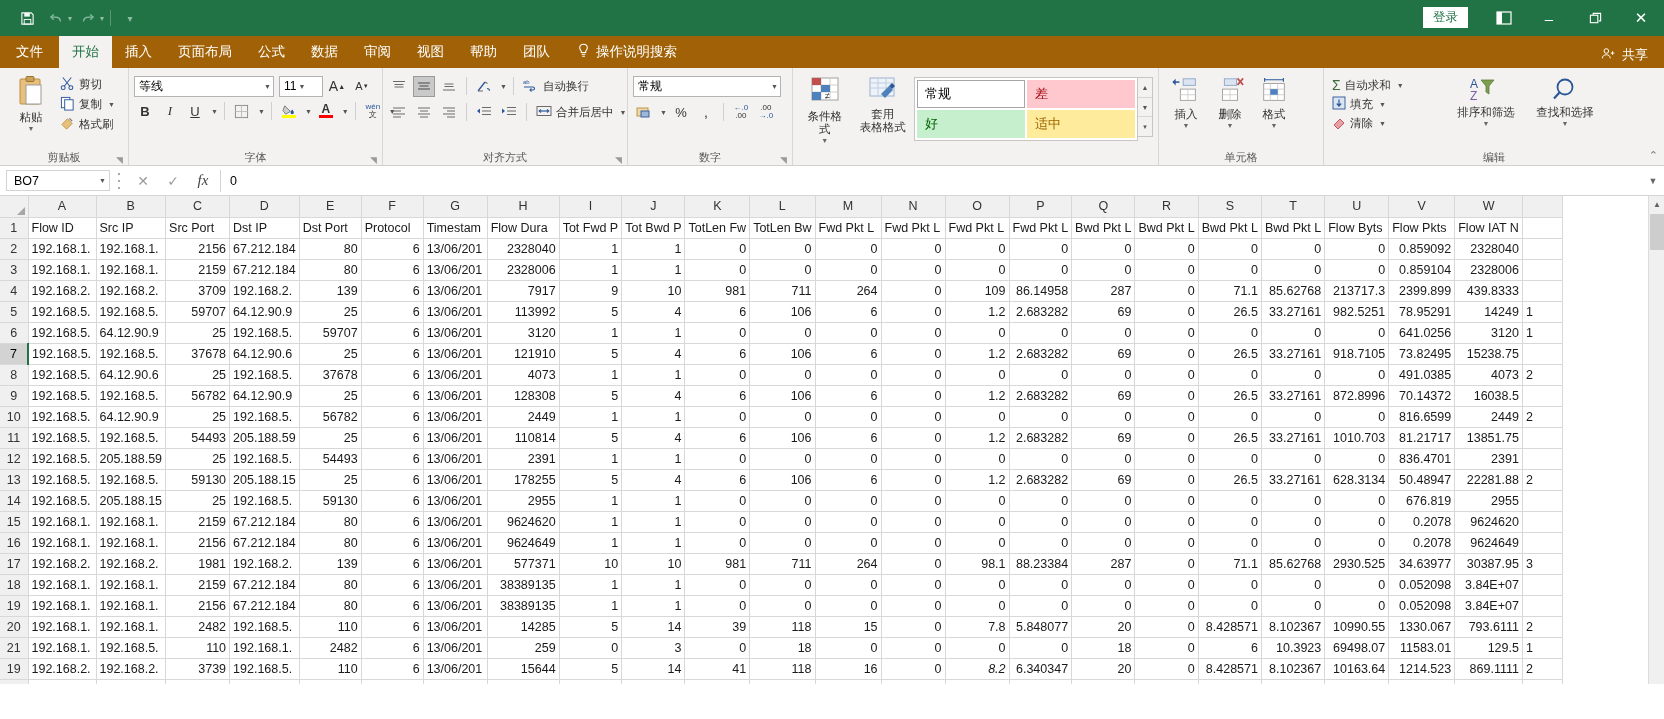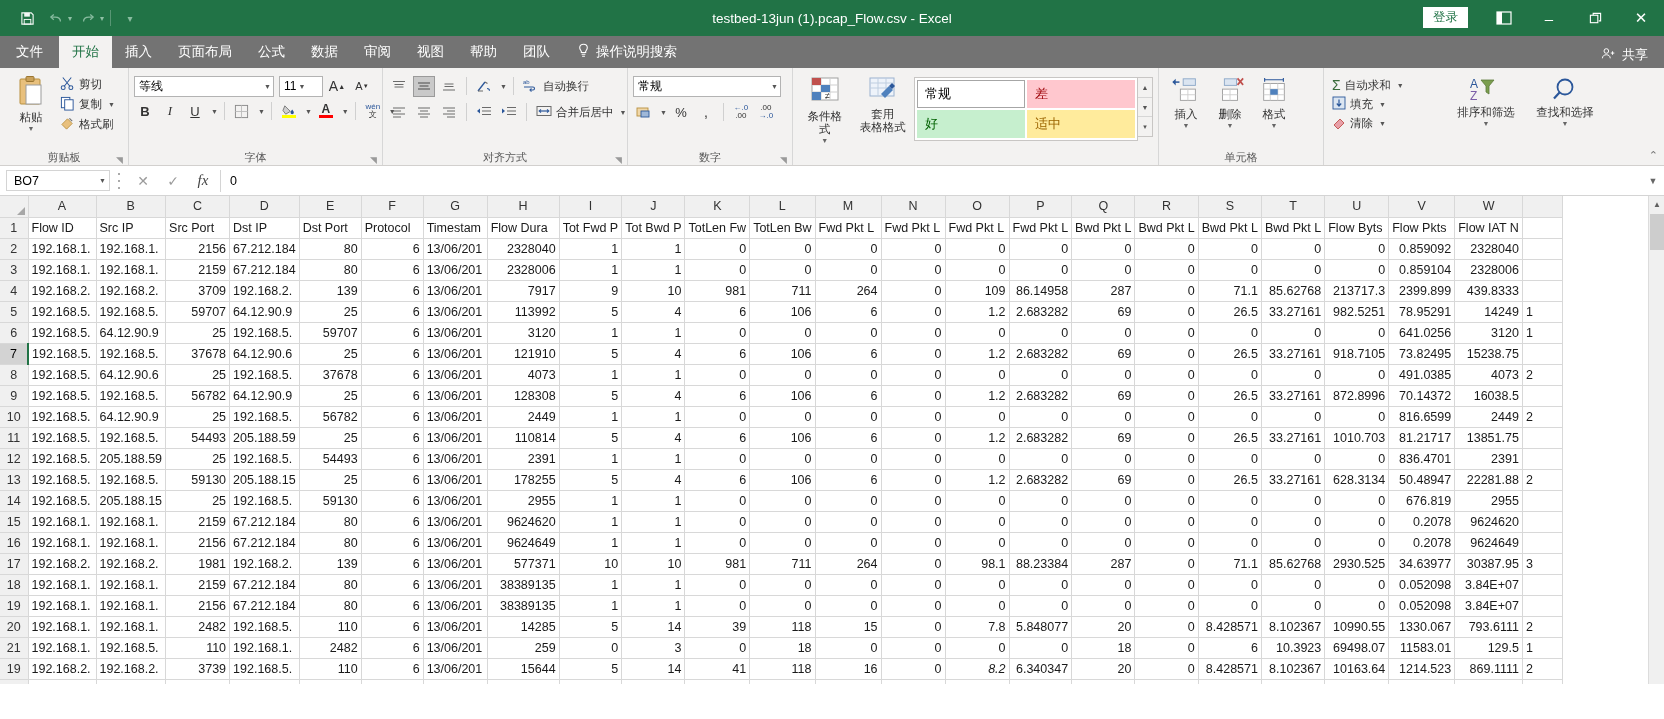--- a/index.html
+++ b/index.html
@@ -61,21 +61,21 @@
   .ribbon-display svg { display:block; }
   .wbtn {
     width: 46px; height: 36px;
     display: flex; align-items: center; justify-content: center;
     font-size: 15px; color: #fff;
   }
 
   
   .tabstrip {
     height: 32px;
-    background: #737373;
+    background: #a16207;
     display: flex;
     align-items: stretch;
     position: relative;
   }
   .tab {
     padding: 0 13px;
     display: flex; align-items: center;
     font-size: 13.5px;
     color: #fff;
     white-space: nowrap;
@@ -351,21 +351,20 @@
     <div class="qat-btn dim">
       <svg width="16" height="14" viewBox="0 0 18 14">
           <path d="M4 11c0-3.3 2.7-5 6-5h4" fill="none" stroke="#8fc0a5" stroke-width="1.4"></path>
           <path d="M11.5 3l3.3 3-3.3 3" fill="none" stroke="#8fc0a5" stroke-width="1.4"></path>
         </svg>
     </div>
     <span class="qat-caret">▾</span>
     <div class="qat-sep"></div>
     <div class="qat-btn dim" style="font-size:10px;">▾</div>
   </div>
-  <div class="title-text">testbed-13jun (1).pcap_Flow.csv  -  Excel</div>
   <div class="titlebar-right">
     <div class="signin">登录</div>
     <div class="ribbon-display">
       <svg width="16" height="14" viewBox="0 0 16 14">
           <rect x="1" y="1" width="14" height="12" fill="none" stroke="#fff" stroke-width="1.2"></rect>
           <rect x="1" y="1" width="5" height="12" fill="#fff"></rect>
         </svg>
     </div>
     <div class="wbtn">–</div>
     <div class="wbtn">
@@ -756,20 +755,23 @@
       </div>
       <div class="bigbtn" style="width:80px;">
         <svg width="30" height="28" viewBox="0 0 30 28">
             <circle cx="15" cy="11" r="7.5" fill="none" stroke="#2b579a" stroke-width="1.8"></circle>
             <path d="M9.5 16.5L4 22.5" stroke="#2b579a" stroke-width="2.2"></path>
           </svg>
         <span class="lbl">查找和选择</span>
         <span class="car">▼</span>
       </div>
     </div>
+    <div class="rgroup-label">
+      <span>编辑</span>
+    </div>
     <div class="collapse-ribbon">⌃</div>
   </div>
 </div>
 
 <div class="fbar">
   <div class="namebox">
     <span class="nb">BO7</span>
     <span class="ddcar">▼</span>
   </div>
   <div class="fb-sep">

